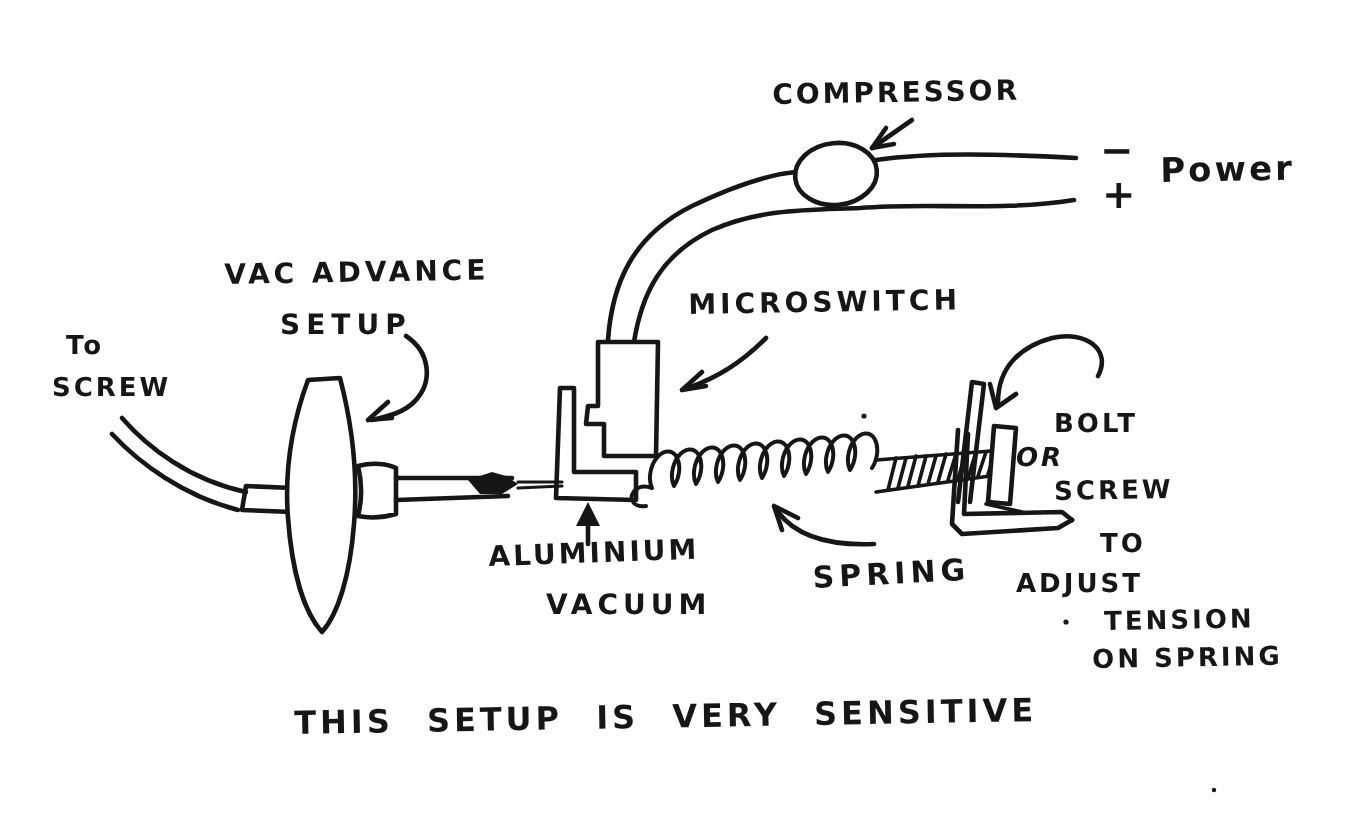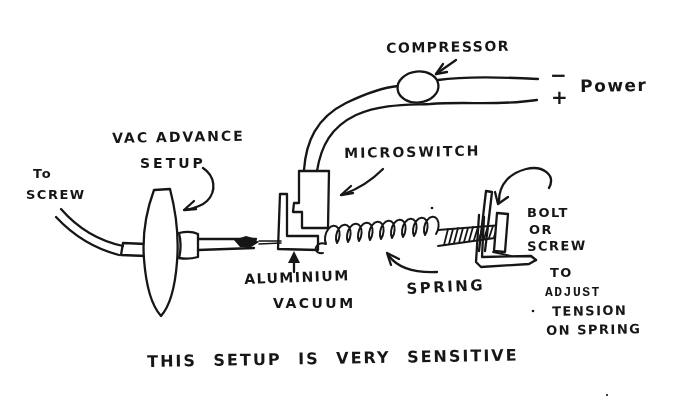--- a/index.html
+++ b/index.html
@@ -134,21 +134,21 @@
   <div class="lbl fs13" style="left:26px;top:188px;">SCREW</div>
 
   <div class="lbl fs14 ls2 r-1" style="left:344px;top:146px;">MICROSWITCH</div>
 
   <div class="lbl fs14 r-2" style="left:244px;top:272px;">ALUMINIUM</div>
   <div class="lbl fs14 ls25" style="left:273px;top:296px;">VACUUM</div>
 
   <div class="lbl fs15 ls25 r-3" style="left:406px;top:282px;">SPRING</div>
 
   <div class="lbl fs13" style="left:527px;top:206px;">BOLT</div>
-  <div class="lbl fs13" style="left:529px;top:223px;">OR</div>
+  <div class="lbl fs13" style="left:508px;top:223px;font-style:italic;">OR</div>
   <div class="lbl fs13 r-1" style="left:527px;top:240px;">SCREW</div>
   <div class="lbl fs13" style="left:550px;top:266px;">TO</div>
-  <div class="lbl fs13" style="left:545px;top:286px;font-family:Liberation Mono, monospace;">ADJUST</div>
+  <div class="lbl fs13" style="left:508px;top:286px;">ADJUST</div>
   <div class="lbl fs13 r-1" style="left:552px;top:305px;">TENSION</div>
   <div class="lbl fs13 r-1" style="left:546px;top:324px;">ON SPRING</div>
 
   <div class="lbl fs16 caption r-1" style="left:147px;top:354px;">THIS SETUP IS VERY SENSITIVE</div>
 </div>
 
 </body></html>

